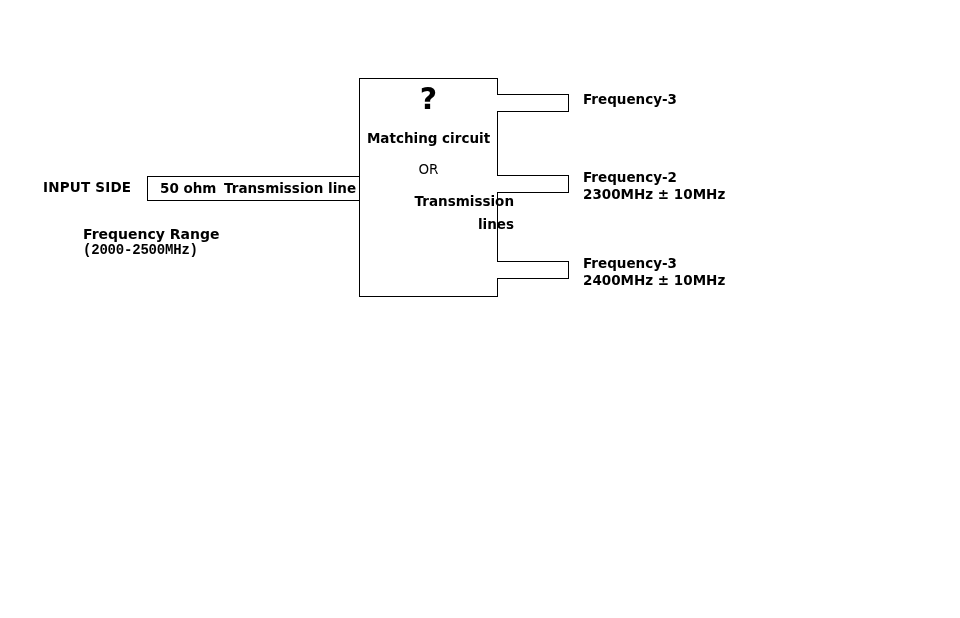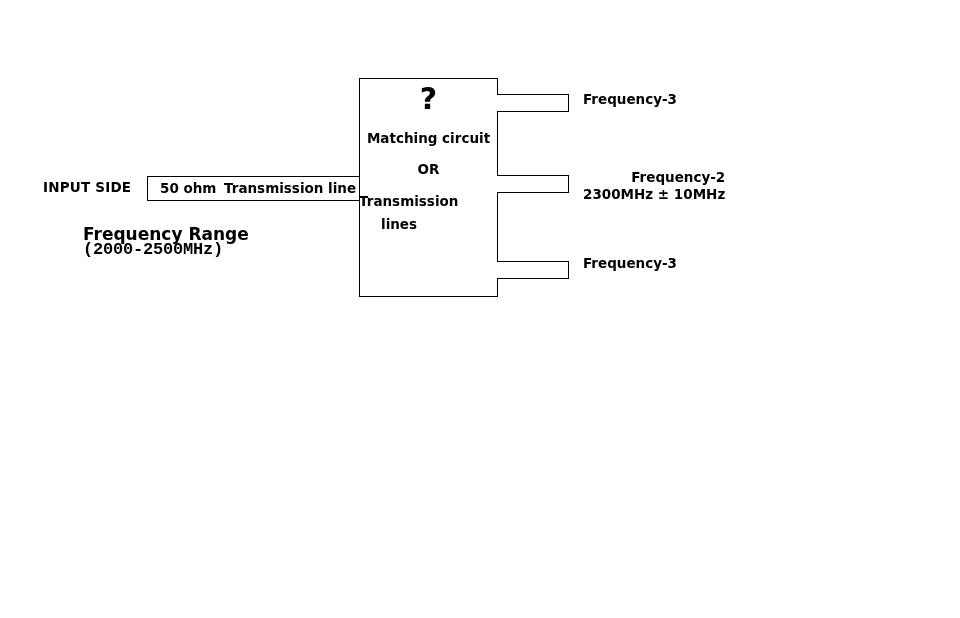--- a/index.html
+++ b/index.html
@@ -51,21 +51,21 @@
   #tl-name {
     left: 224px;
     top: 180px;
     font-size: 13.5px;
     font-weight: bold;
     white-space: nowrap;
   }
   #freq-range-block {
     left: 83px;
     top: 226px;
-    font-size: 17px;
+    font-size: 14px;
     font-weight: bold;
     line-height: 16px;
     white-space: nowrap;
   }
   #freq-range-block .line2 { letter-spacing: -0.2px; font-family: Liberation Mono, monospace; }
 
   
   #matching-block {
     left: 359px;
     top: 78px;
@@ -92,30 +92,31 @@
     font-size: 13.5px;
     font-weight: bold;
     white-space: nowrap;
   }
   #block-line-or {
     left: 359px;
     top: 161px;
     width: 139px;
     text-align: center;
     font-size: 13.5px;
-    font-weight: bold;
+    font-weight: normal;
   }
   #block-line-transmission {
     left: 359px;
     top: 193px;
     width: 139px;
-    text-align: left;
+    text-align: right;
     font-size: 13.5px;
     font-weight: bold;
     line-height: 16px;
+    padding-left: 16px;
   }
   #block-line-transmission .indent {
     display: block;
     padding-left: 22px;
     margin-top: 7px;
   }
 
   
   .output-stub {
     left: 497px;
@@ -131,21 +132,21 @@
   #output-stub-3 { top: 261px; }
 
   .output-label {
     left: 583px;
     font-size: 13.5px;
     font-weight: bold;
     line-height: 17px;
     white-space: nowrap;
   }
   #output-label-1 { top: 91px; }
-  #output-label-2 { top: 169px; text-align: right; }
+  #output-label-2 { top: 169px; }
   #output-label-3 { top: 255px; }
   .output-label .tol { letter-spacing: 0px; }
 </style>
 </head>
 <body>
 
 <div id="canvas">
 
   <div class="abs" id="input-side-label">INPUT SIDE</div>
 
@@ -180,15 +181,16 @@
 
   <div class="abs output-stub" id="output-stub-2"></div>
   <div class="abs output-label" id="output-label-2">
     <div>Frequency-2</div>
     <div class="tol">2300MHz ± 10MHz</div>
   </div>
 
   <div class="abs output-stub" id="output-stub-3"></div>
   <div class="abs output-label" id="output-label-3">
     <div>Frequency-3</div>
+    <div class="tol">2400MHz ± 10MHz</div>
   </div>
 
 </div>
 
 </body></html>

